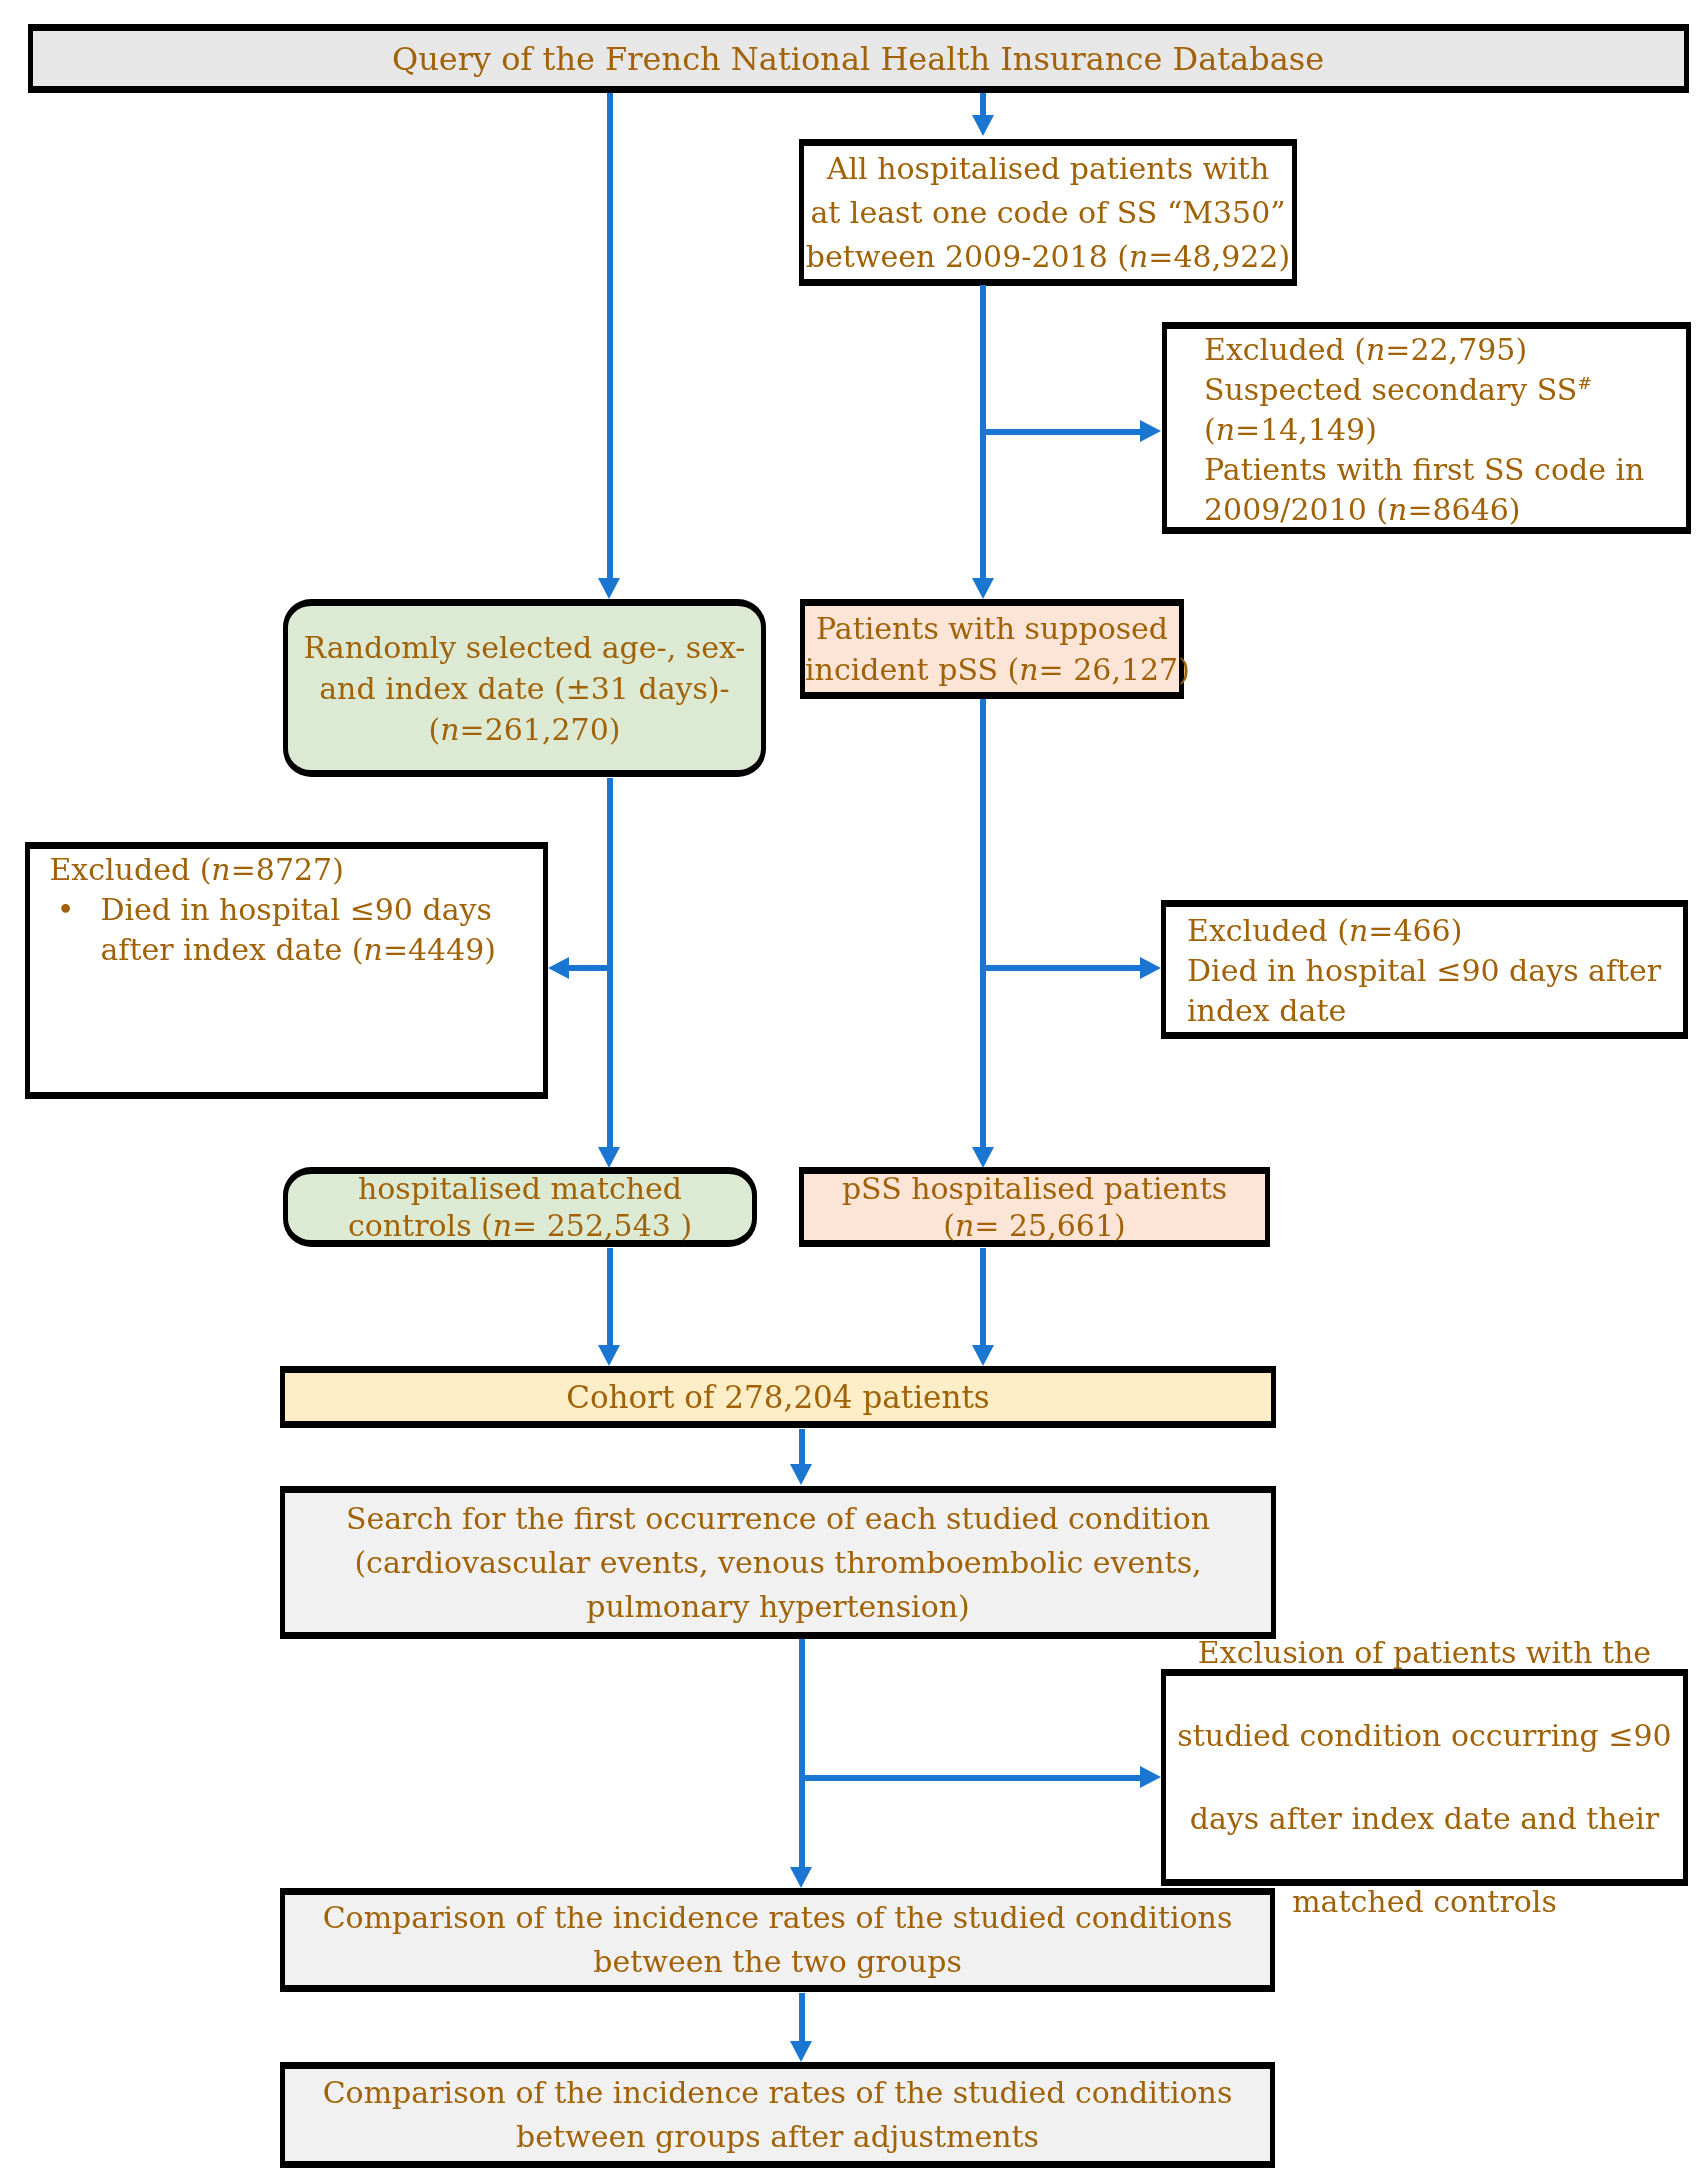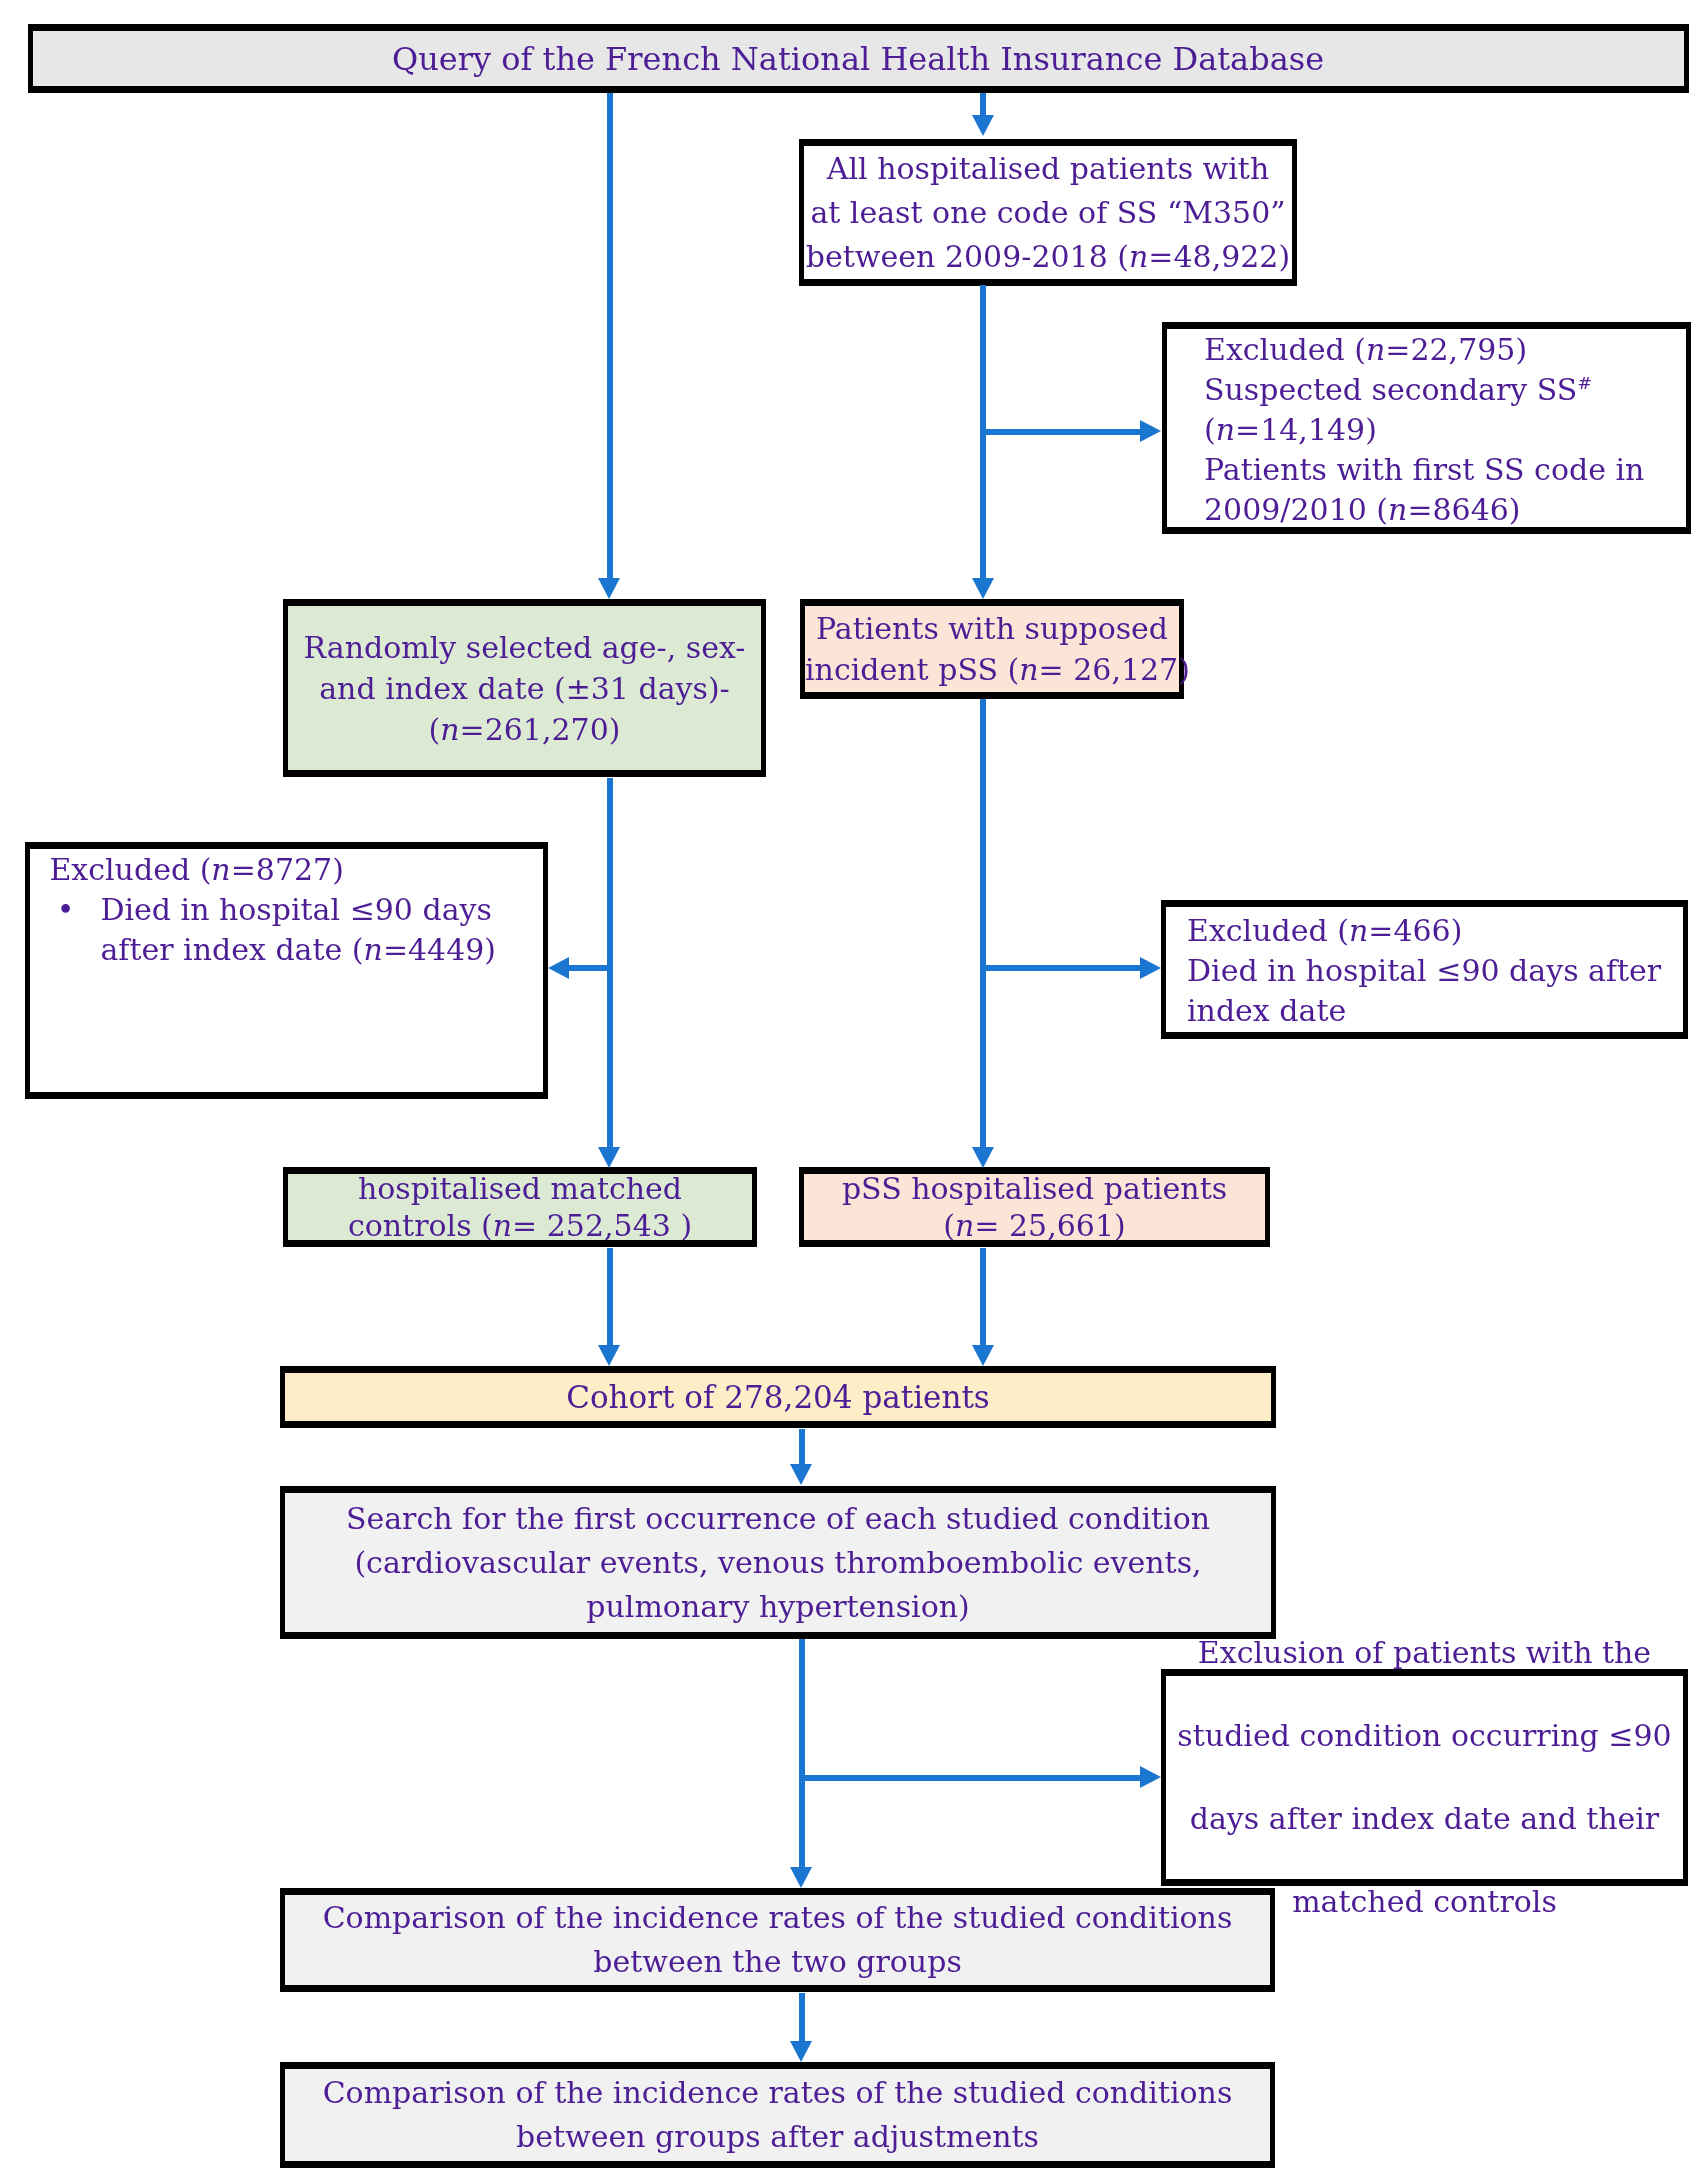--- a/index.html
+++ b/index.html
@@ -13,21 +13,21 @@
     --yellow-fill:#fdeec8;
     --gray-fill:#f1f1f1;
   }
   html,body{margin:0;padding:0;background:#ffffff;}
   .stage{
     position:relative;
     width:1705px;height:2183px;
     background:#ffffff;
     font-family:"DejaVu Serif","Liberation Serif",serif;
     font-size:30px;
-    color:#4c1d95;
+    color:#a16207;
   }
   .box{
     position:absolute;
     box-sizing:border-box;
     border:5.3px solid var(--border);
     border-top-width:7.4px;
     border-bottom-width:7.4px;
     background:var(--white-fill);
   }
   .center{
@@ -35,21 +35,21 @@
     justify-content:center;
     text-align:center;
   }
   .leftalign{text-align:left;}
   .ln{white-space:nowrap;}
   .lh70 .ln{line-height:37px;}
   .lh76 .ln{line-height:40px;}
   .lh78 .ln{line-height:41px;}
   .lh84 .ln{line-height:44px;}
   .bar{background:var(--bar-fill);}
-  .green{background:var(--green-fill);}
+  .green{background:var(--green-fill);border-radius:28px;}
   .pink{background:var(--pink-fill);}
   .yellow{background:var(--yellow-fill);}
   .gray{background:var(--gray-fill);}
   .bar .ln{font-size:32px;}
   .yellow .ln{font-size:31px;}
   i{font-style:italic;}
   sup{font-size:58%;vertical-align:super;line-height:0;}
   .bullet{position:relative;padding-left:51px;}
   .bullet::before{
     content:"\2022";

